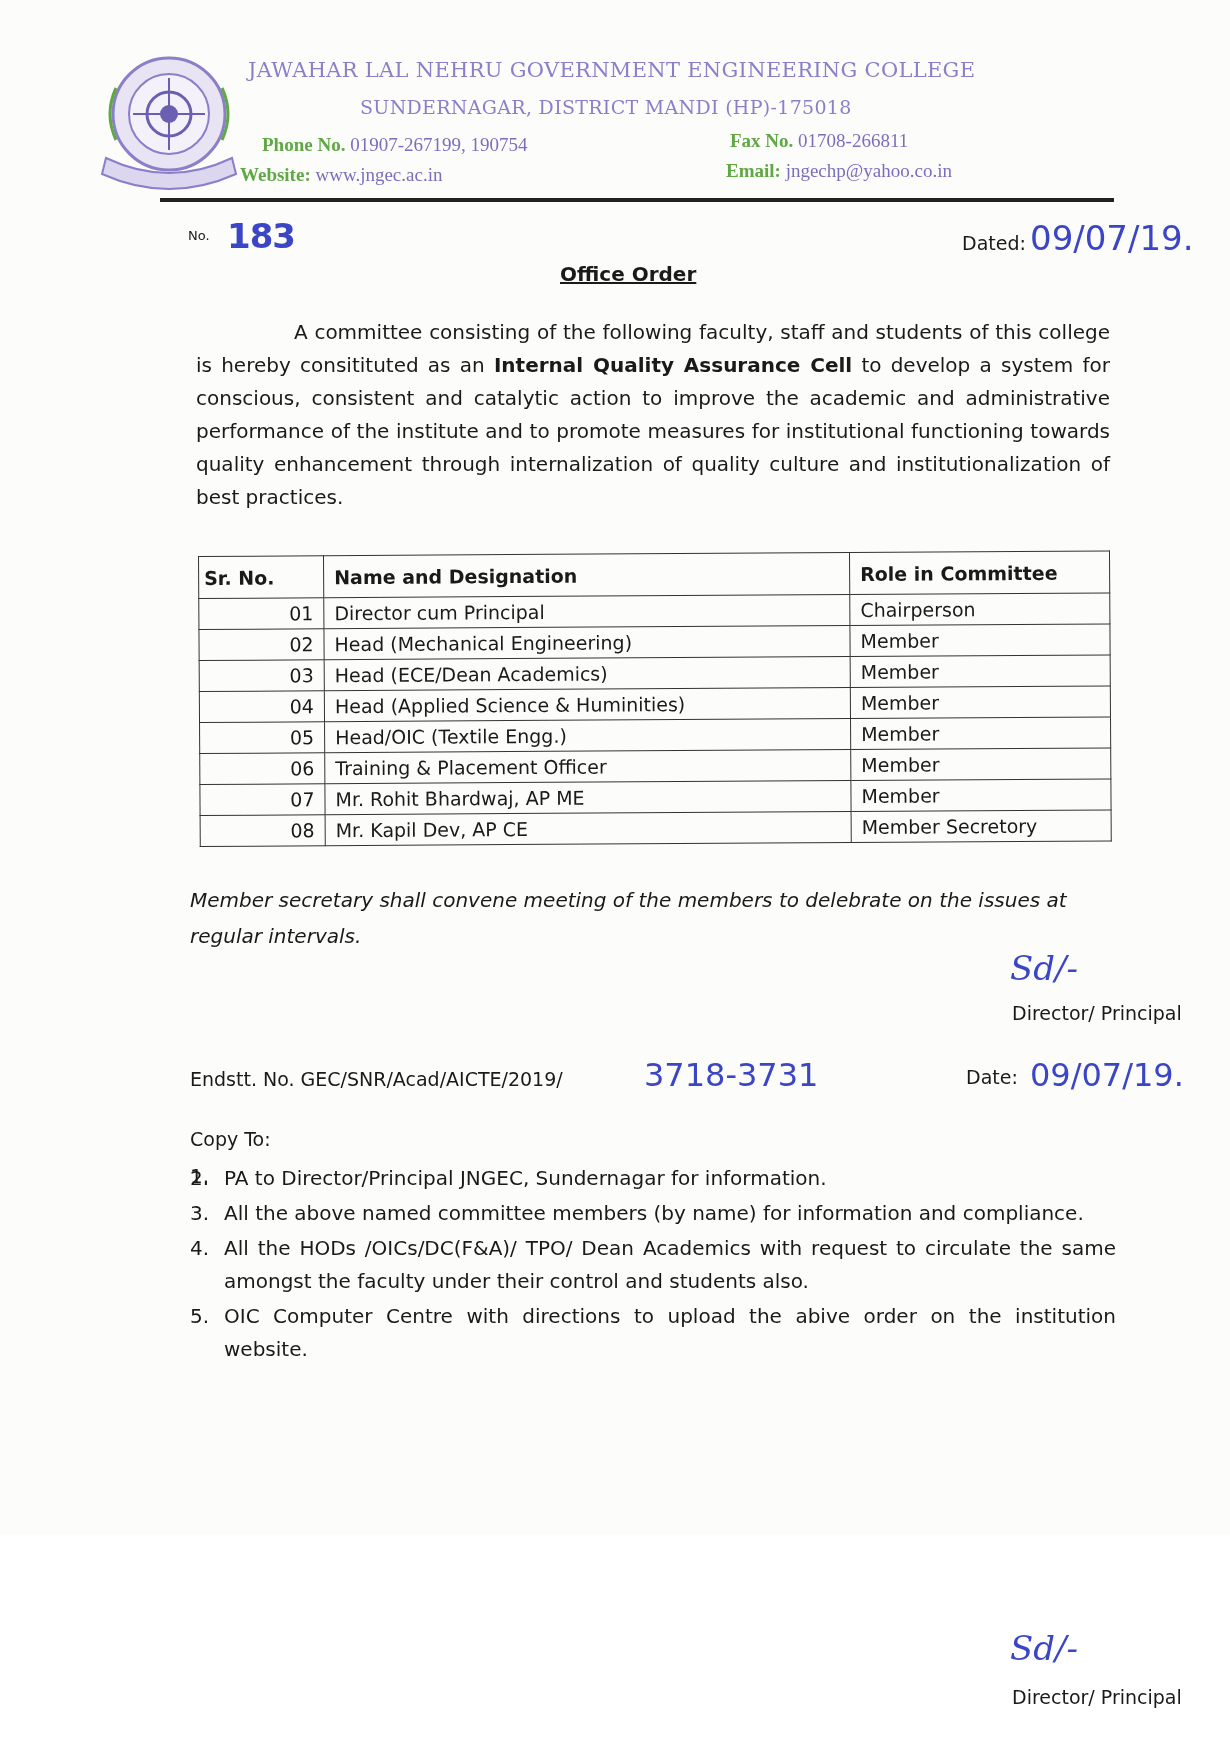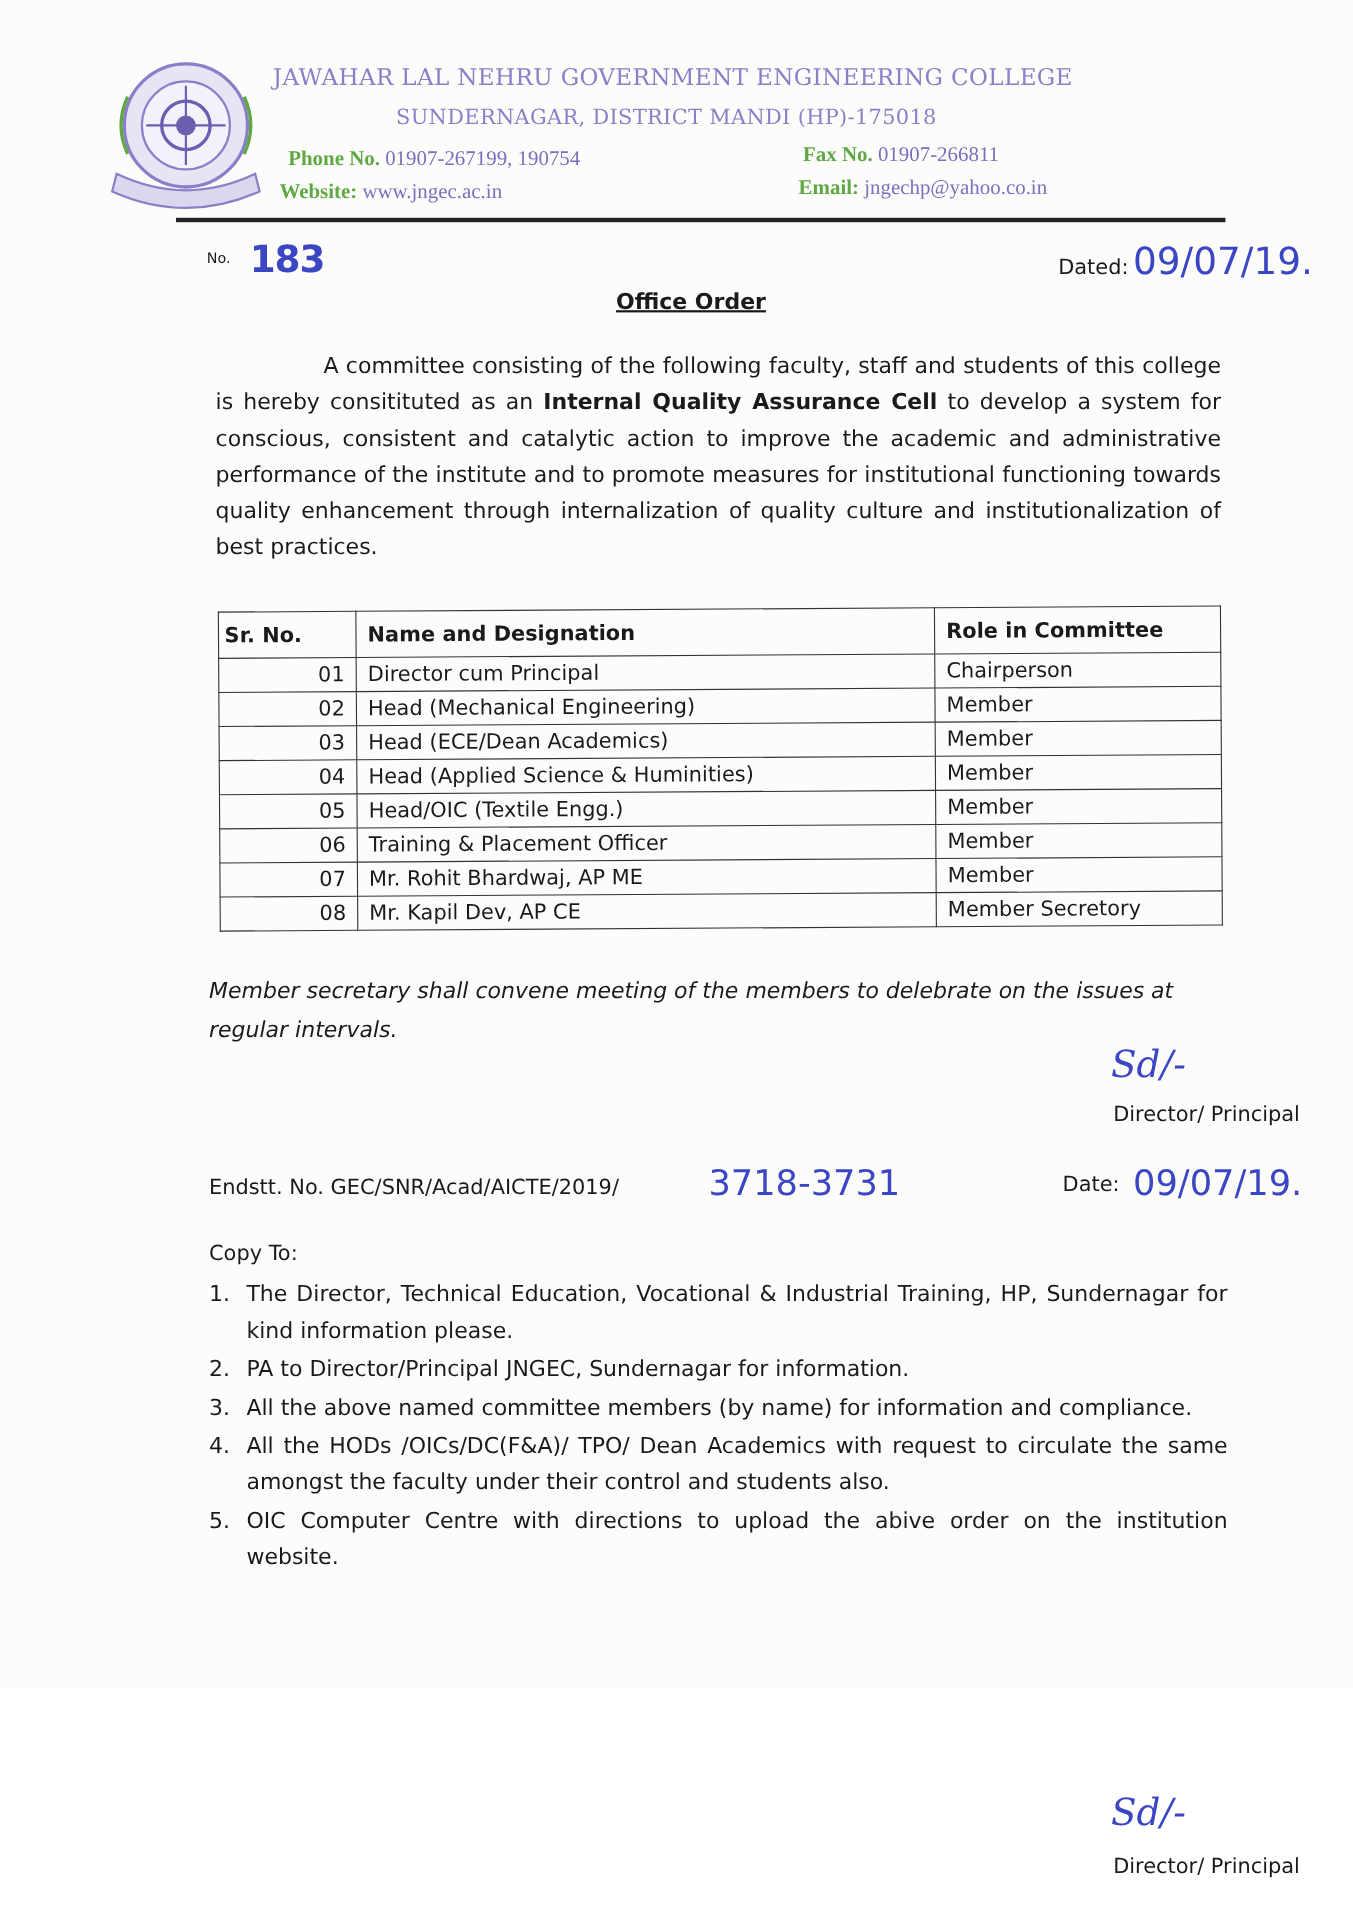--- a/index.html
+++ b/index.html
@@ -8,21 +8,21 @@
   .page { position: absolute; left: 0; top: 0; width: 1230px; height: 1535px; background: #fcfcfb; }
 
   
   .logo { position: absolute; left: 96px; top: 48px; width: 146px; height: 150px; }
   .lh-title { position: absolute; left: 248px; top: 58px; width: 820px; font-family: "DejaVu Serif", serif; font-size: 21px; color: #8a7fc8; letter-spacing: 0.3px; }
   .lh-sub { position: absolute; left: 360px; top: 96px; font-family: "DejaVu Serif", serif; font-size: 19px; color: #8a7fc8; letter-spacing: 0.3px; text-align: center; }
   .lh-row { position: absolute; font-family: "Liberation Serif", serif; font-size: 19px; color: #7a6fbf; }
   .lh-row b { color: #5fa844; font-weight: bold; }
   .lh-phone { left: 262px; top: 134px; }
   .lh-fax { left: 730px; top: 130px; }
-  .lh-web { left: 254px; top: 164px; }
+  .lh-web { left: 240px; top: 164px; }
   .lh-email { left: 726px; top: 160px; }
   .lh-rule { position: absolute; left: 160px; top: 198px; width: 954px; height: 4px; background: #222; }
 
   
   .num-label { position: absolute; left: 188px; top: 228px; font-size: 13px; }
   .num-hand { position: absolute; left: 227px; top: 216px; font-family: "DejaVu Sans", sans-serif; font-size: 34px; font-weight: bold; color: #3b46c4; letter-spacing: -1px; }
   .date-label { position: absolute; left: 962px; top: 232px; font-size: 19px; }
   .date-hand { position: absolute; left: 1030px; top: 218px; font-size: 34px; color: #3b46c4; font-family: "DejaVu Sans", sans-serif; }
 
   .title { position: absolute; left: 560px; top: 262px; font-size: 20px; font-weight: bold; text-decoration: underline; }
@@ -76,21 +76,21 @@
   </svg>
 
   <div class="lh-title">JAWAHAR LAL NEHRU GOVERNMENT ENGINEERING COLLEGE</div>
   <div class="lh-sub">SUNDERNAGAR, DISTRICT MANDI (HP)-175018</div>
   <div class="lh-row lh-phone">
     <b>Phone No.</b>
     <span>01907-267199, 190754</span>
   </div>
   <div class="lh-row lh-fax">
     <b>Fax No.</b>
-    <span>01907-266811</span>
+    <span>01708-266811</span>
   </div>
   <div class="lh-row lh-web">
     <b>Website:</b>
     <span>www.jngec.ac.in</span>
   </div>
   <div class="lh-row lh-email">
     <b>Email:</b>
     <span>jngechp@yahoo.co.in</span>
   </div>
   <div class="lh-rule"></div>
@@ -161,21 +161,21 @@
   <div class="sig sig1">Sd/-</div>
   <div class="sig-label sig-label1">Director/ Principal</div>
 
   <div class="endst">Endstt. No. GEC/SNR/Acad/AICTE/2019/</div>
   <div class="endst-hand">3718-3731</div>
   <div class="date2-label">Date:</div>
   <div class="date2-hand">09/07/19.</div>
 
   <div class="copyto">Copy To:</div>
   <ol class="copylist" id="copy-list">
-      <li><span class="n">1.</span><span>The Director, Technical Education, Vocational &amp; Industrial Training, HP, Sundernagar for kind information please.</span></li>
+      <li><span class="n">1.</span></li>
       <li><span class="n">2.</span><span>PA to Director/Principal JNGEC, Sundernagar for information.</span></li>
       <li><span class="n">3.</span><span>All the above named committee members (by name) for information and compliance.</span></li>
       <li><span class="n">4.</span><span>All the HODs /OICs/DC(F&amp;A)/ TPO/ Dean Academics with request to circulate the same amongst the faculty under their control and students also.</span></li>
       <li><span class="n">5.</span><span>OIC Computer Centre with directions to upload the abive order on the institution website.</span></li>
     </ol>
 
   <div class="sig sig2">Sd/-</div>
   <div class="sig-label sig-label2">Director/ Principal</div>
 </div>
 

